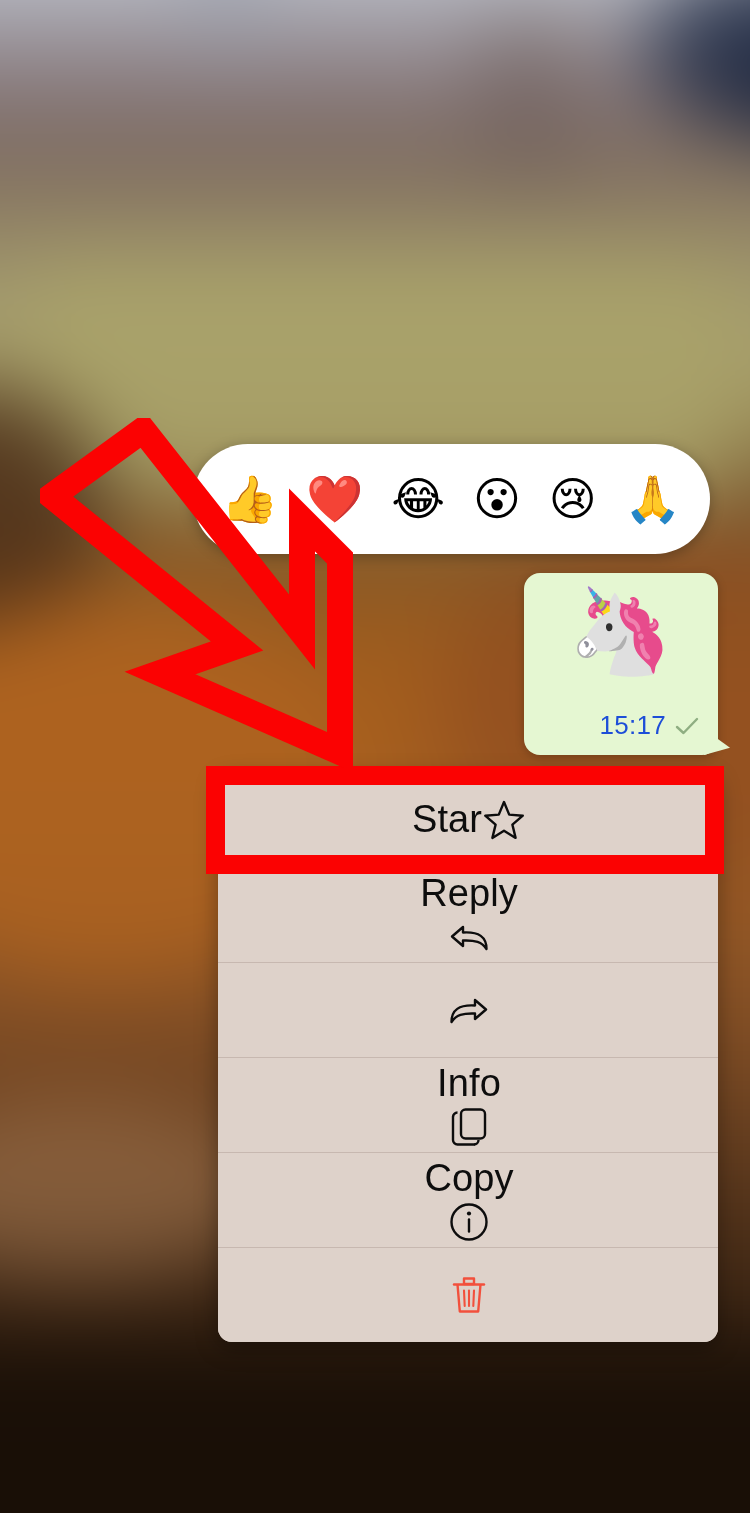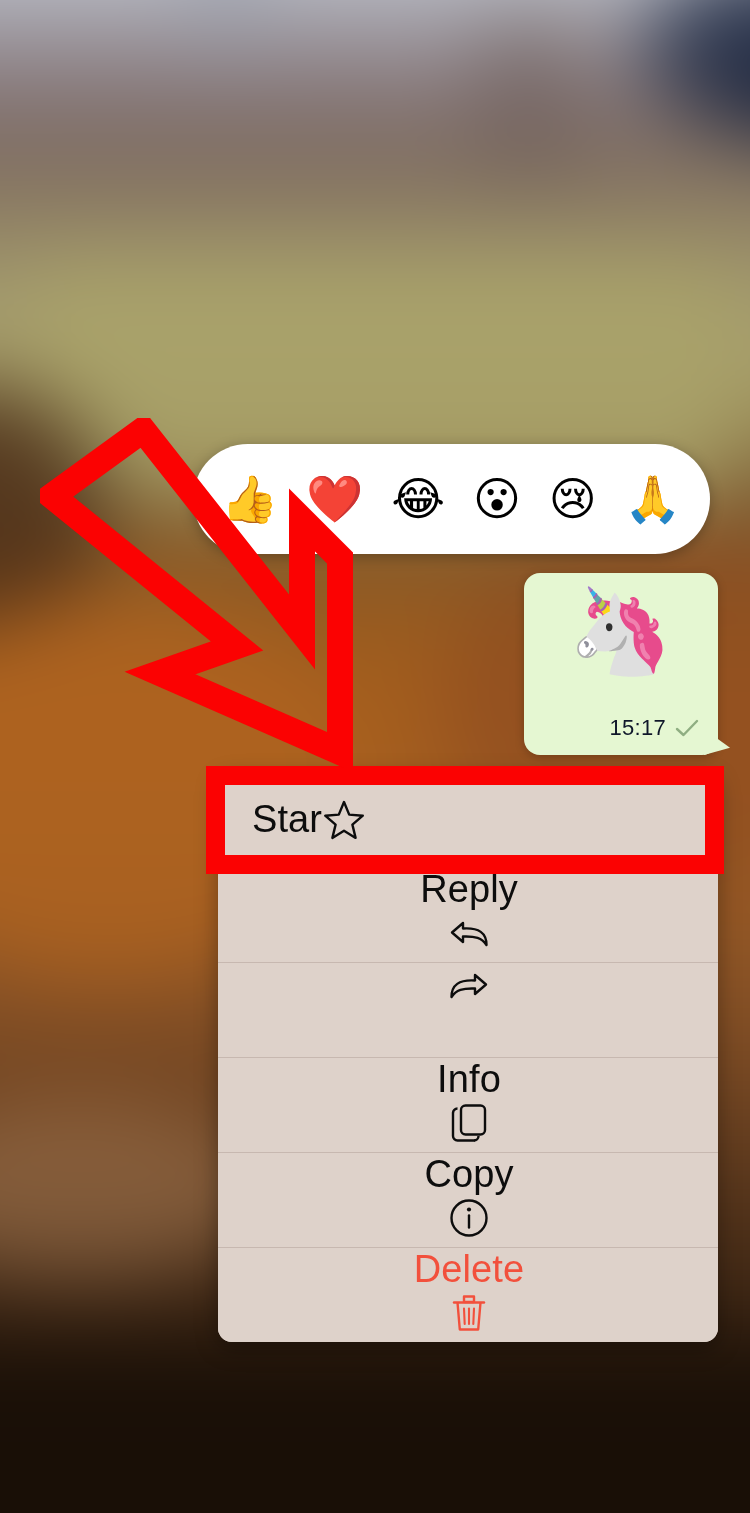--- a/index.html
+++ b/index.html
@@ -130,43 +130,43 @@
     user-select:none;
   }
   .bubble-meta {
     position:absolute;
     right:18px; bottom:14px;
     display:flex;
     align-items:center;
     gap:8px;
   }
   .bubble-time {
-    font-size:22px;
-    color:#0f172a;
+    font-size:26px;
+    color:#1d4ed8;
     letter-spacing:.3px;
   }
   .bubble-check { width:26px; height:20px; display:block; }
 
   
   #context-menu {
     position:absolute;
     left:218px; top:772px;
     width:500px;
     z-index:10;
     border-radius:14px;
     overflow:hidden;
     background:#dbcfc7;
     box-shadow:0 6px 22px rgba(0,0,0,.35);
   }
   .menu-item {
     position:relative;
     height:95px;
     display:flex;
     align-items:center;
-    justify-content:flex-start;
+    justify-content:center;
     padding:0 32px 0 34px;
     background:#ded2ca;
     cursor:pointer;
   }
   .menu-item + .menu-item { border-top:1px solid rgba(140,120,110,.28);flex-direction:column; }
   .menu-item.highlighted { background:#ded2ca; }
   .menu-label {
     font-size:38px;
     color:#0d0d0d;
     letter-spacing:.1px;
@@ -267,21 +267,20 @@
     <div class="menu-item">
       <span class="menu-label">Copy</span>
       <svg class="menu-icon" viewBox="0 0 44 44">
         <circle cx="22" cy="22" r="17.5" fill="none" stroke="#0d0d0d" stroke-width="2.4"></circle>
         <circle cx="22" cy="13.5" r="2.1" fill="#0d0d0d"></circle>
         <path d="M22 19.5 L22 31.5" stroke="#0d0d0d" stroke-width="2.4" stroke-linecap="round"></path>
       </svg>
     </div>
 
     <div class="menu-item danger">
-      <span class="menu-label">Delete</span>
       <svg class="menu-icon" viewBox="0 0 44 44">
         <path d="M17 5.5 L27 5.5 L27 11 L17 11 Z" fill="none" stroke="#f2503c" stroke-width="2.4" stroke-linejoin="round"></path>
         <path d="M7 11.5 L37 11.5" stroke="#f2503c" stroke-width="2.4" stroke-linecap="round"></path>
         <path d="M10.5 11.5 L12.8 38.5 L31.2 38.5 L33.5 11.5" fill="none" stroke="#f2503c" stroke-width="2.4" stroke-linejoin="round"></path>
         <path d="M17 17.5 L17.7 33" stroke="#f2503c" stroke-width="2.1" stroke-linecap="round"></path>
         <path d="M22 17.5 L22 33" stroke="#f2503c" stroke-width="2.1" stroke-linecap="round"></path>
         <path d="M27 17.5 L26.3 33" stroke="#f2503c" stroke-width="2.1" stroke-linecap="round"></path>
       </svg>
     </div>
 

